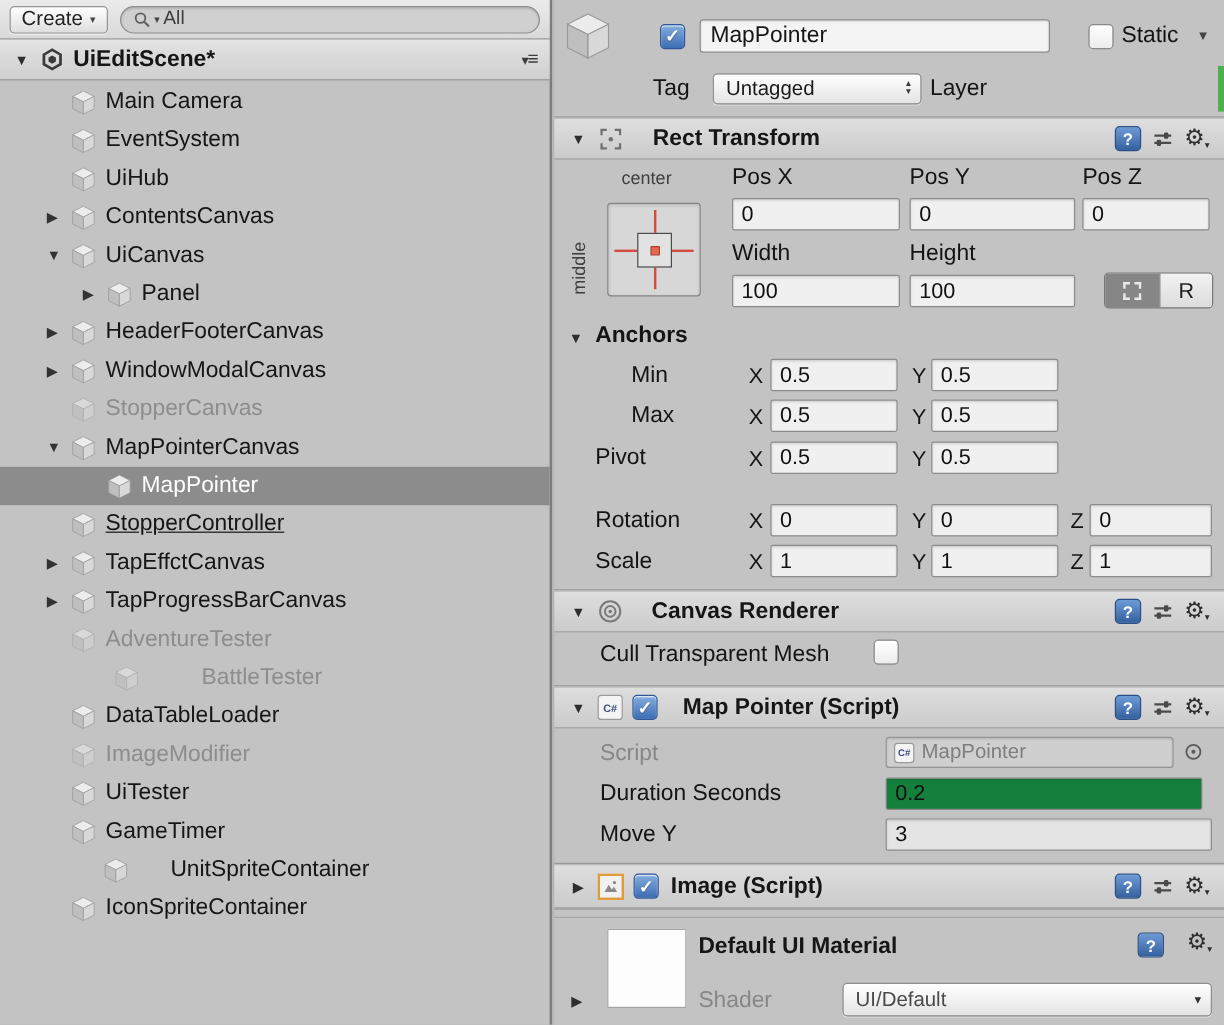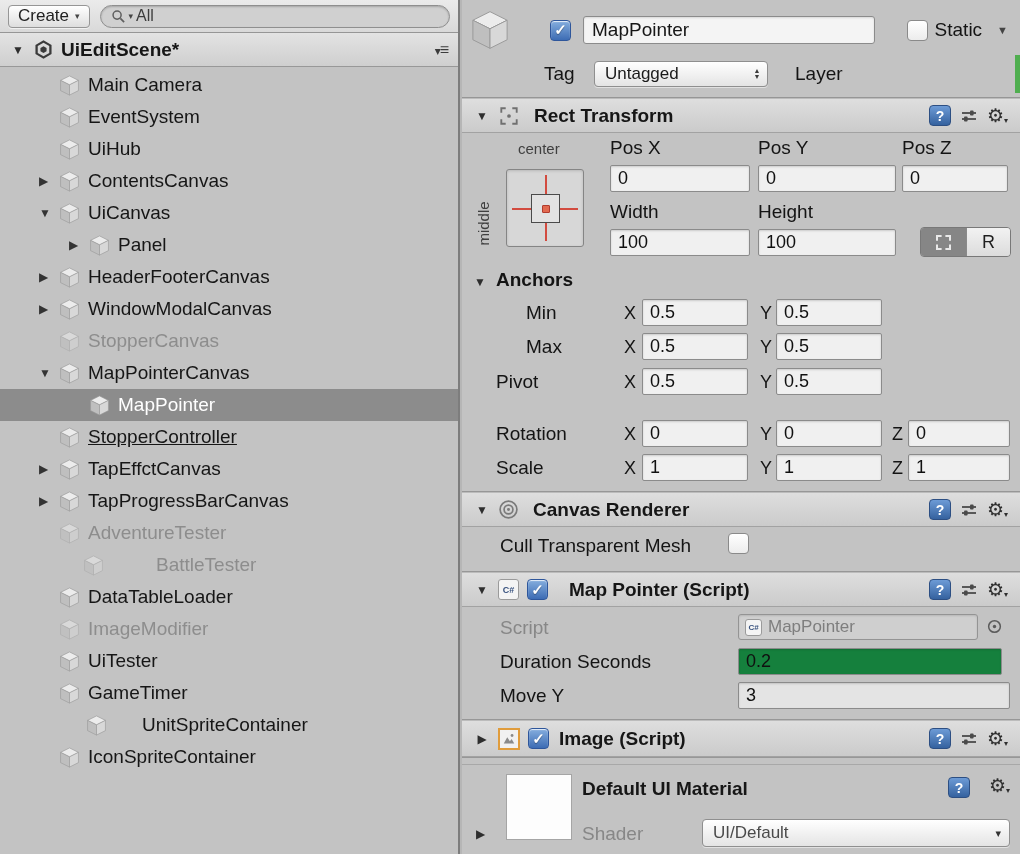--- a/index.html
+++ b/index.html
@@ -37,21 +37,21 @@
 .static-group{margin-left:auto;display:flex;align-items:center;gap:7px}
 .go-row2{display:flex;align-items:center;margin-top:9px;padding-left:76px}
 .row2-label{font-size:19px;color:#141414}
 .popup{height:26px;background:linear-gradient(#ffffff,#e4e4e4);border:1px solid #8f8f8f;border-radius:4px;display:flex;align-items:center;padding:0 3px 0 10px;font-size:17px;color:#1a1a1a;box-shadow:0 1px 0 rgba(255,255,255,.5)}
 .popup .pval{flex:1;white-space:nowrap;overflow:hidden}
 .popup .updown{width:14px;display:flex;flex-direction:column;align-items:center;color:#3c3c3c;font-size:7px;line-height:6px;flex:none}
 .popup .down{font-size:11px;color:#333;margin:0 5px;flex:none}
 
 .component{border-bottom:1px solid #979797}
 .comp-header{height:35px;display:flex;align-items:center;padding:0 12px;background:linear-gradient(#dedede,#cbcbcb);border-top:1px solid #bcbcbc;border-bottom:1px solid #a2a2a2;gap:8px}
-.comp-title{font-weight:bold;font-size:19px;margin-left:6px;white-space:nowrap}
+.comp-title{font-weight:bold;font-size:19px;margin-left:16px;white-space:nowrap}
 .spacer{flex:1}
 .help-icon{width:22px;height:21px;border-radius:4px;background:linear-gradient(#6d9bd6,#35629f);color:#fff;font-weight:bold;font-size:14px;display:flex;align-items:center;justify-content:center;border:1px solid #2d4f83;flex:none}
 .gear-wrap{display:inline-flex;align-items:flex-end;color:#2f2f2f;flex:none}
 .gear{font-size:19px;line-height:1}
 .body-rel{position:relative}
 .ilabel{position:absolute;font-size:19px;color:#141414;white-space:nowrap}
 .ilabel.small{font-size:15px;color:#3f3f3f}
 .ilabel.gray{color:#878787}
 .ilabel.bold{font-weight:bold}
 .axis{position:absolute;font-size:18px;color:#141414}
@@ -279,21 +279,21 @@
         <span class="arrow"></span>
         <span class="go-cube">
     <svg viewBox="0 0 18 18" width="23" height="23">
       <polygon points="9,1.5 16,5 9,8.5 2,5" fill="#ececec" stroke="#9a9a9a" stroke-width="0.5"></polygon>
       <polygon points="2,5 9,8.5 9,16.5 2,13" fill="#bfbfbf" stroke="#9a9a9a" stroke-width="0.5"></polygon>
       <polygon points="16,5 9,8.5 9,16.5 16,13" fill="#d8d8d8" stroke="#9a9a9a" stroke-width="0.5"></polygon>
     </svg>
   </span>
         <span class="hlabel">AdventureTester</span>
       </div>
-      <div class="hrow dim" style="padding-left: 16px; gap: 44px;">
+      <div class="hrow dim" style="padding-left: 28px; gap: 44px;">
         <span class="arrow"></span>
         <span class="go-cube">
     <svg viewBox="0 0 18 18" width="23" height="23">
       <polygon points="9,1.5 16,5 9,8.5 2,5" fill="#ececec" stroke="#9a9a9a" stroke-width="0.5"></polygon>
       <polygon points="2,5 9,8.5 9,16.5 2,13" fill="#bfbfbf" stroke="#9a9a9a" stroke-width="0.5"></polygon>
       <polygon points="16,5 9,8.5 9,16.5 16,13" fill="#d8d8d8" stroke="#9a9a9a" stroke-width="0.5"></polygon>
     </svg>
   </span>
         <span class="hlabel">BattleTester</span>
       </div>
@@ -389,21 +389,21 @@
     </div>
     <div class="go-row2">
       <span class="row2-label" style="width:34px">Tag</span>
       <span class="popup" style="width:174px;margin-left:16px">
         <span class="pval">Untagged</span>
         <span class="updown">
             <span>▲</span>
             <span>▼</span>
           </span>
       </span>
-      <span class="row2-label" style="margin-left:27px;width:49px">Layer</span>
+      <span class="row2-label" style="margin-left:7px;width:49px">Layer</span>
     </div>
   </div>
 
   <div class="component">
     <div class="comp-header">
       <span class="fold">▼</span>
       <svg width="22" height="22" viewBox="0 0 20 20" fill="none" stroke="#707070" stroke-width="1.7">
         <path d="M3 7 V3 h4 M13 3 h4 v4 M17 13 v4 h-4 M7 17 H3 v-4"></path>
         <circle cx="10" cy="10" r="1.7" fill="#707070" stroke="none"></circle>
       </svg>

